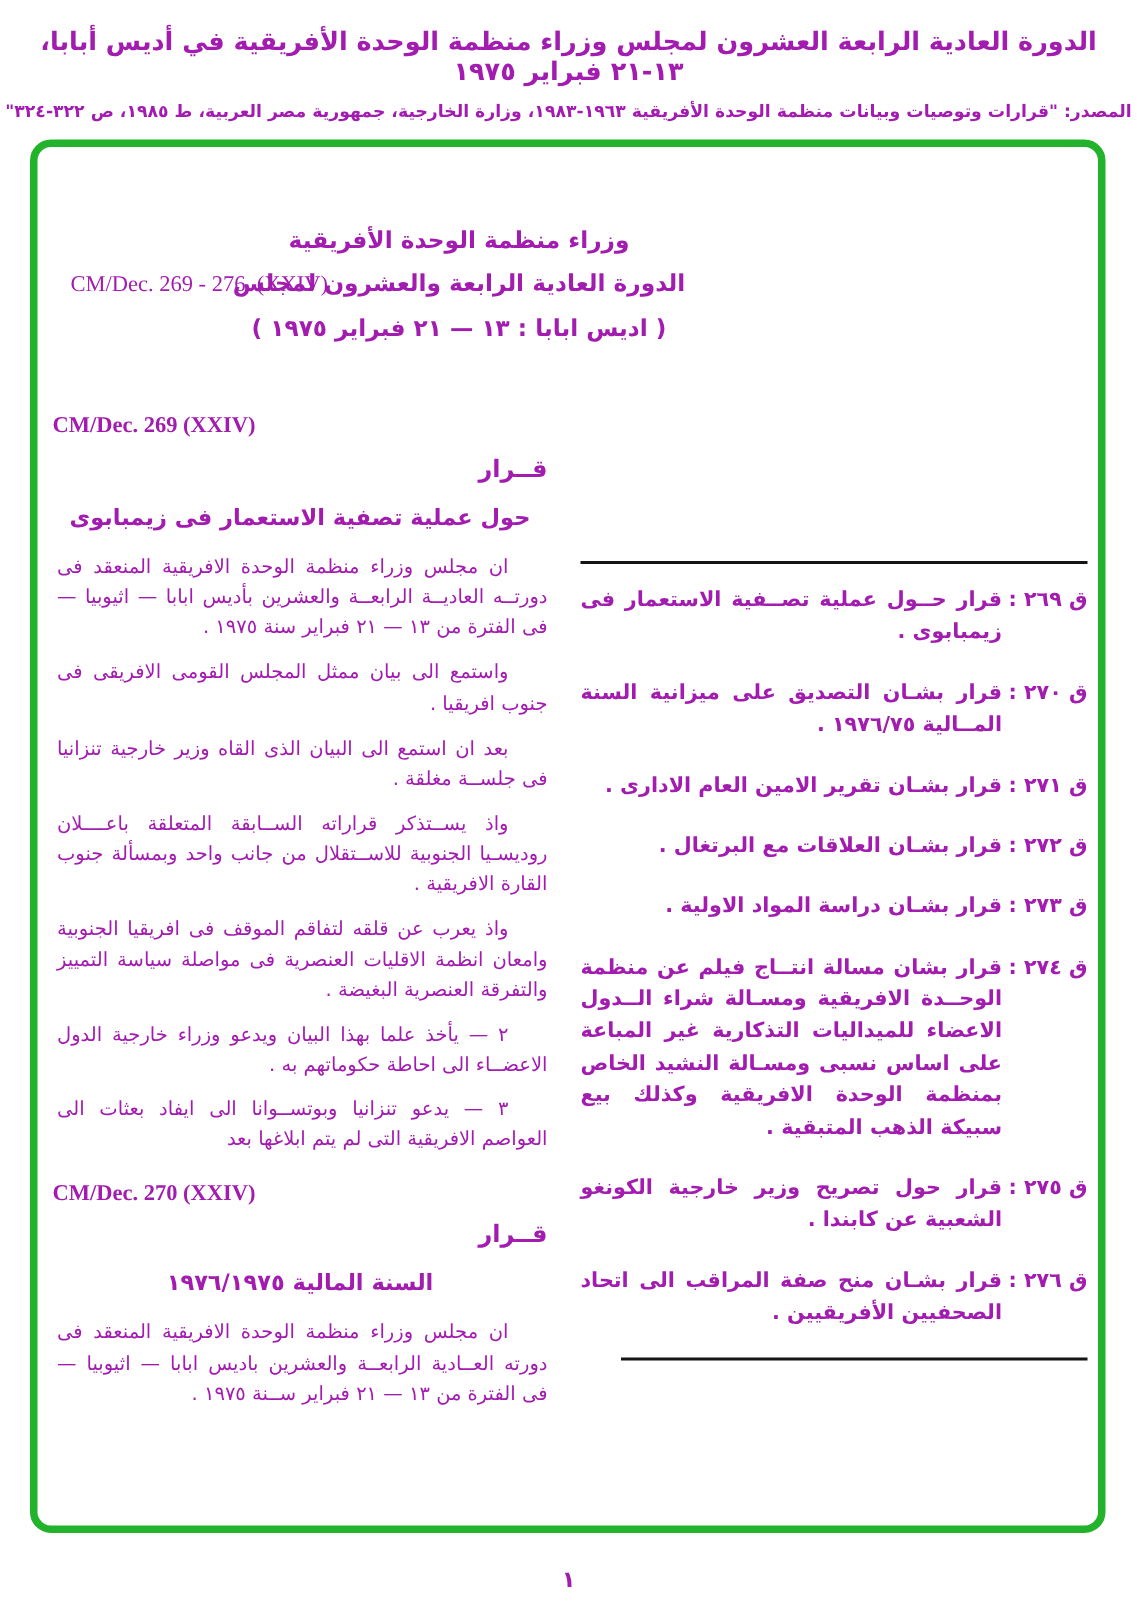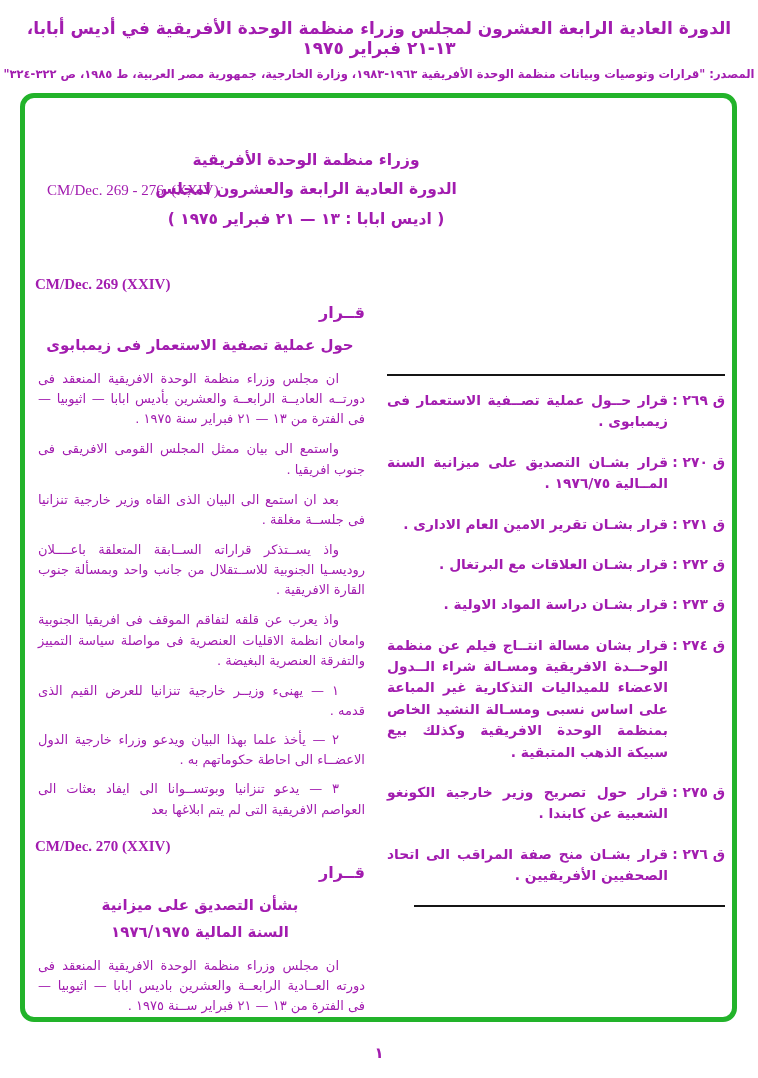--- a/index.html
+++ b/index.html
@@ -114,29 +114,27 @@
 
       <div class="h-qarar">قــرار</div>
       <div class="h-sub">حول عملية تصفية الاستعمار فى زيمبابوى</div>
 
       <p class="para">ان مجلس وزراء منظمة الوحدة الافريقية المنعقد فى دورتــه العاديــة الرابعــة والعشرين بأديس ابابا — اثيوبيا — فى الفترة من ١٣ — ٢١ فبراير سنة ١٩٧٥ .</p>
       <p class="para">واستمع الى بيان ممثل المجلس القومى الافريقى فى جنوب افريقيا .</p>
       <p class="para">بعد ان استمع الى البيان الذى القاه وزير خارجية تنزانيا فى جلســة مغلقة .</p>
       <p class="para">واذ يســتذكر قراراته الســابقة المتعلقة باعــــلان روديسـيا الجنوبية للاســتقلال من جانب واحد وبمسألة جنوب القارة الافريقية .</p>
       <p class="para">واذ يعرب عن قلقه لتفاقم الموقف فى افريقيا الجنوبية وامعان انظمة الاقليات العنصرية فى مواصلة سياسة التمييز والتفرقة العنصرية البغيضة .</p>
 
-      <p class="para no-gap">١ — يهنىء وزيــر خارجية تنزانيا للعرض القيم الذى قدمه .</p>
       <p class="para no-gap">٢ — يأخذ علما بهذا البيان ويدعو وزراء خارجية الدول الاعضــاء الى احاطة حكوماتهم به .</p>
       <p class="para no-gap">٣ — يدعو تنزانيا وبوتســوانا الى ايفاد بعثات الى العواصم الافريقية التى لم يتم ابلاغها بعد</p>
 
       <div class="cm-ref second">CM/Dec. 270 (XXIV)</div>
 
       <div class="h-qarar">قــرار</div>
       <div class="h-sub">
-        <div>بشأن التصديق على ميزانية</div>
         <div>السنة المالية ١٩٧٦/١٩٧٥</div>
       </div>
 
       <p class="para">ان مجلس وزراء منظمة الوحدة الافريقية المنعقد فى دورته العــادية الرابعــة والعشرين باديس ابابا — اثيوبيا — فى الفترة من ١٣ — ٢١ فبراير ســنة ١٩٧٥ .</p>
     </div>
 
     <div class="col-right">
 
       <div class="toc-item">
         <span class="toc-num">ق ٢٦٩ :</span>

